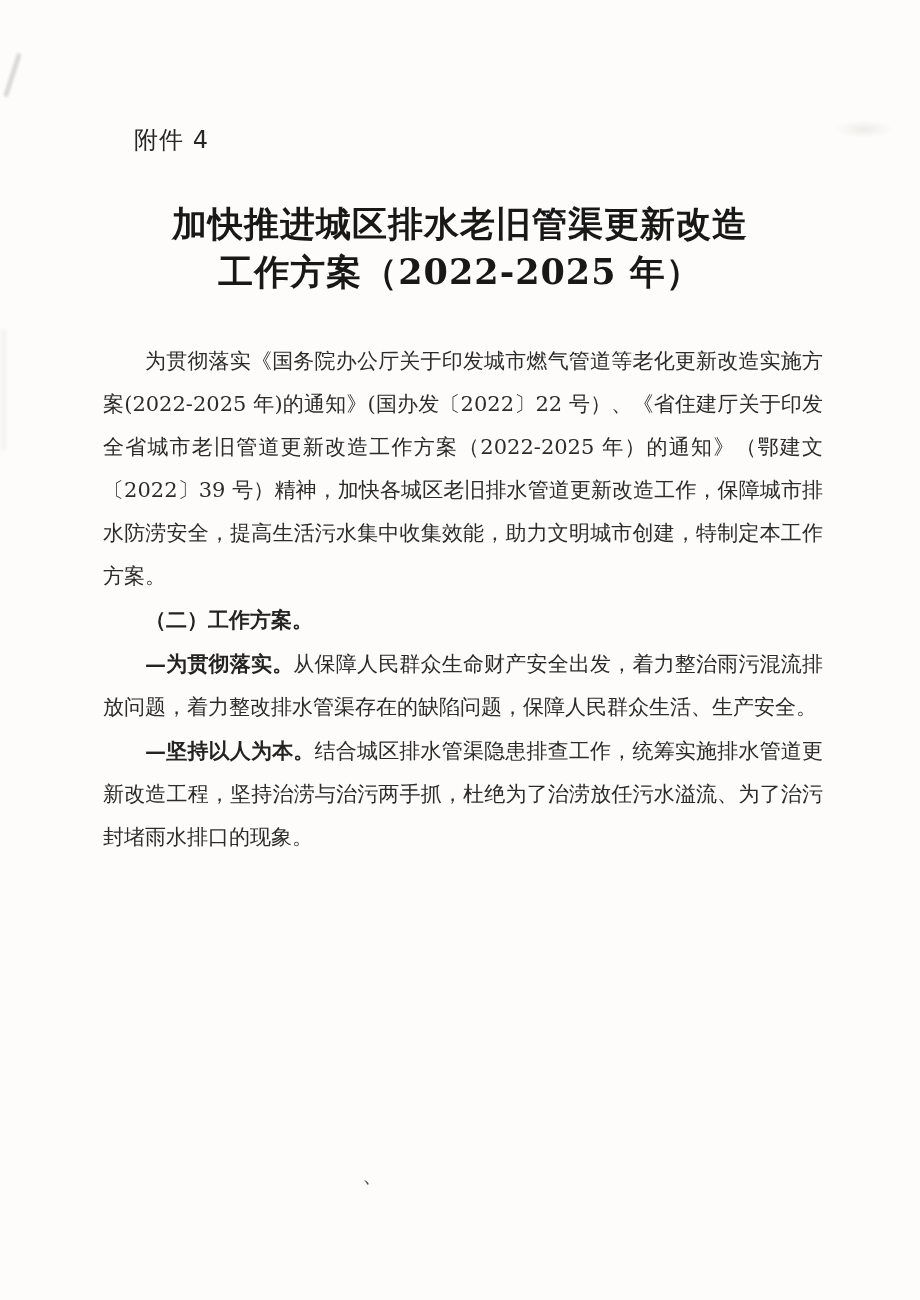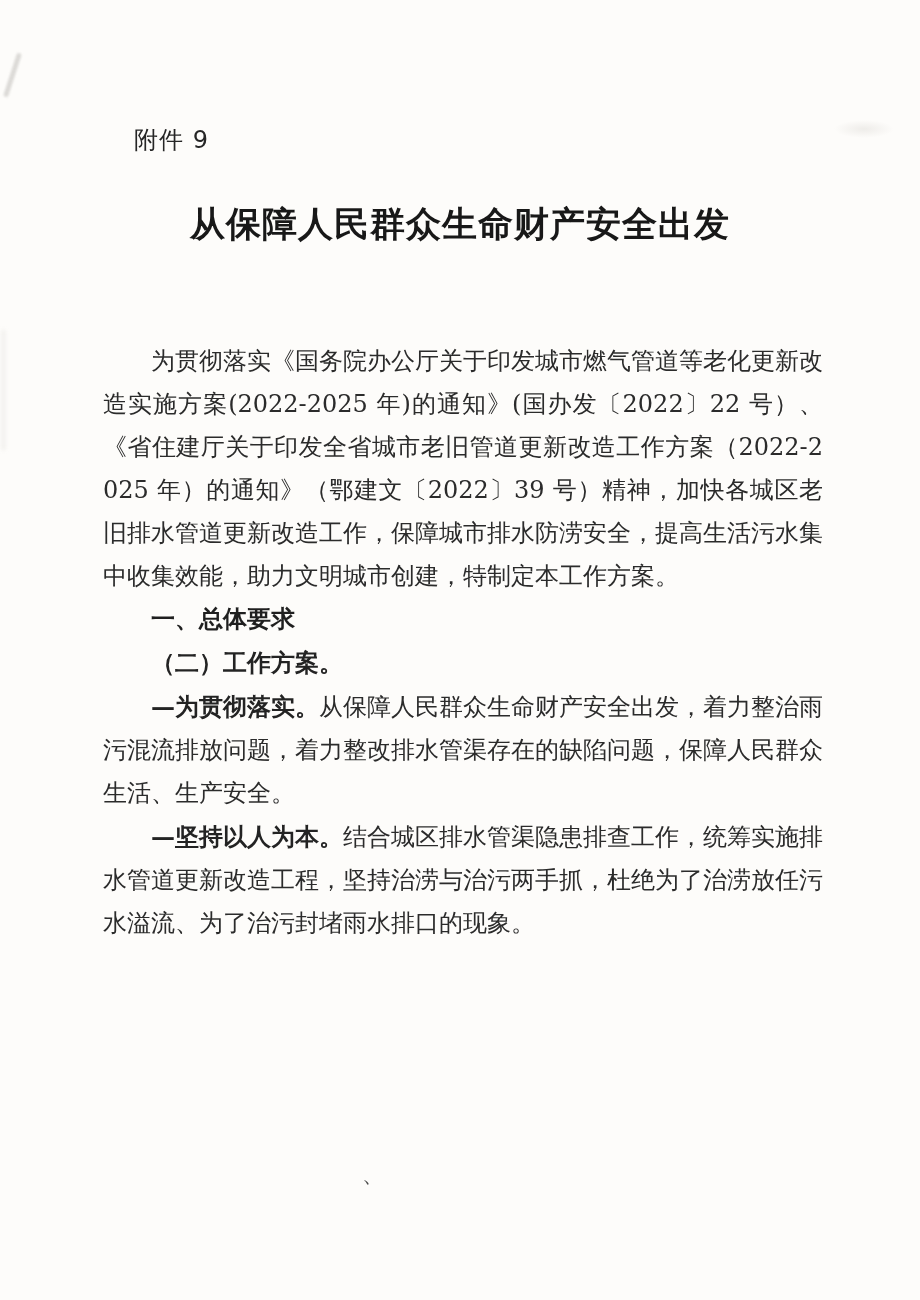--- a/index.html
+++ b/index.html
@@ -47,21 +47,21 @@
     color: #181818;
     letter-spacing: 1px;
   }
   .doc-body {
     position: absolute;
     left: 103px; top: 340px;
     width: 720px;
   }
   .para {
     margin: 0;
-    font-size: 24px;
+    font-size: 21px;
     line-height: 43px;
     text-indent: 2em;
     text-align: justify;
     text-align-last: left;
     color: #2b2b2b;
     word-break: break-all;
   }
   .para.heading1 {
     font-family: "DejaVu Sans", "Liberation Sans", sans-serif;
     font-weight: 700;
@@ -81,29 +81,29 @@
 </style>
 </head>
 <body>
 
 <div class="page">
 
   <div class="scan-streak-1"></div>
   <div class="scan-streak-2"></div>
   <div class="scan-smudge-1"></div>
 
-  <div class="attachment-label">附件 9</div>
+  <div class="attachment-label">附件 4</div>
 
   <div class="doc-title">
-    <div>从保障人民群众生命财产安全出发</div>
+    <div>加快推进城区排水老旧管渠更新改造</div>
+    <div>工作方案（2022-2025 年）</div>
   </div>
 
   <div class="doc-body">
       <p class="para body">为贯彻落实《国务院办公厅关于印发城市燃气管道等老化更新改造实施方案(2022-2025 年)的通知》(国办发〔2022〕22 号）、《省住建厅关于印发全省城市老旧管道更新改造工作方案（2022-2025 年）的通知》（鄂建文〔2022〕39 号）精神，加快各城区老旧排水管道更新改造工作，保障城市排水防涝安全，提高生活污水集中收集效能，助力文明城市创建，特制定本工作方案。</p>
-      <p class="para heading1">一、总体要求</p>
       <p class="para body"><span class="lead">（二）工作方案。</span></p>
       <p class="para body"><span class="lead">—为贯彻落实。</span>从保障人民群众生命财产安全出发，着力整治雨污混流排放问题，着力整改排水管渠存在的缺陷问题，保障人民群众生活、生产安全。</p>
       <p class="para body"><span class="lead">—坚持以人为本。</span>结合城区排水管渠隐患排查工作，统筹实施排水管道更新改造工程，坚持治涝与治污两手抓，杜绝为了治涝放任污水溢流、为了治污封堵雨水排口的现象。</p>
     </div>
 
   <div class="stray-mark">、</div>
 
 </div>
 
 </body></html>

